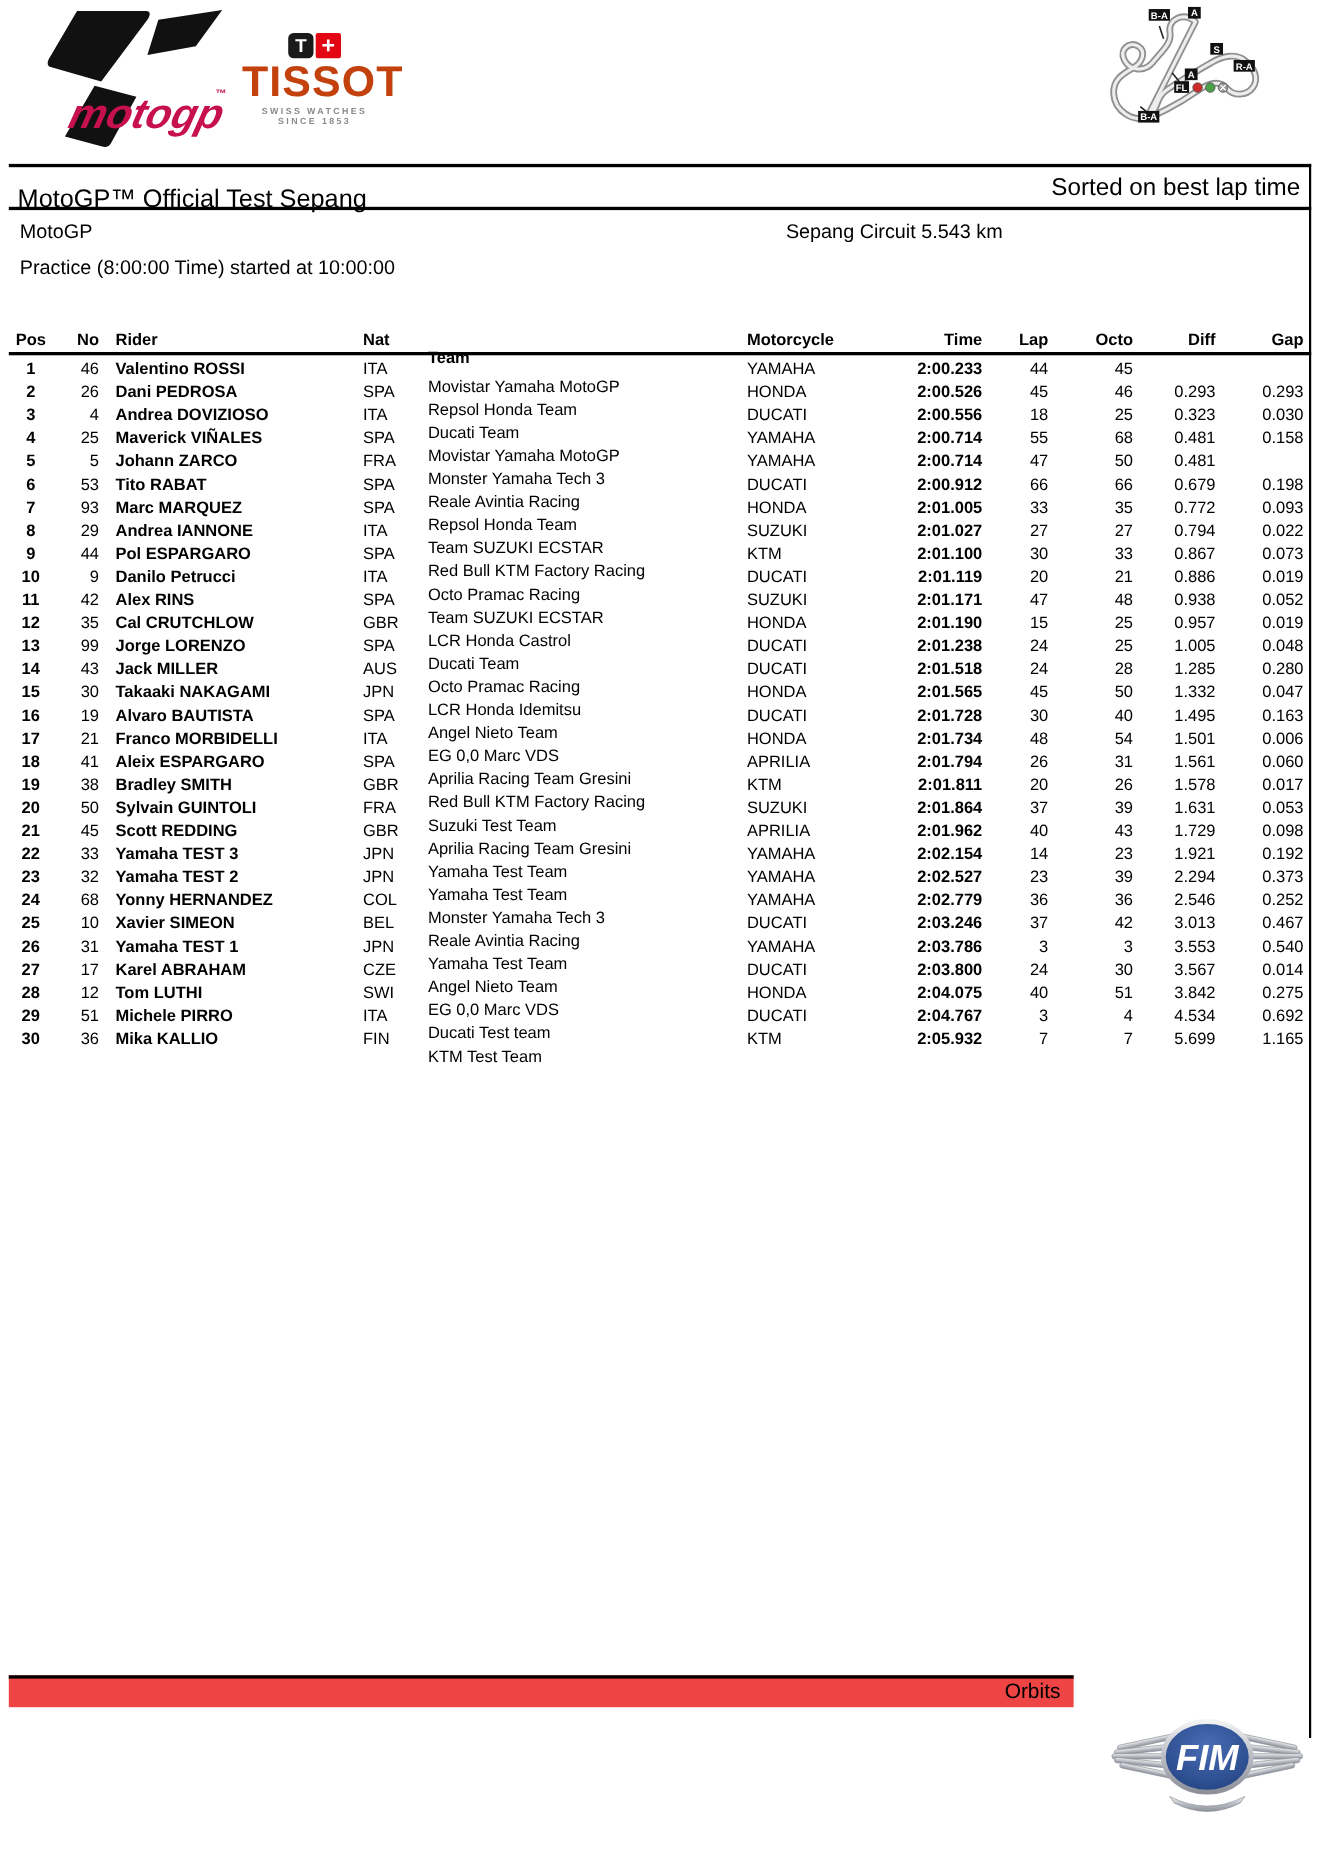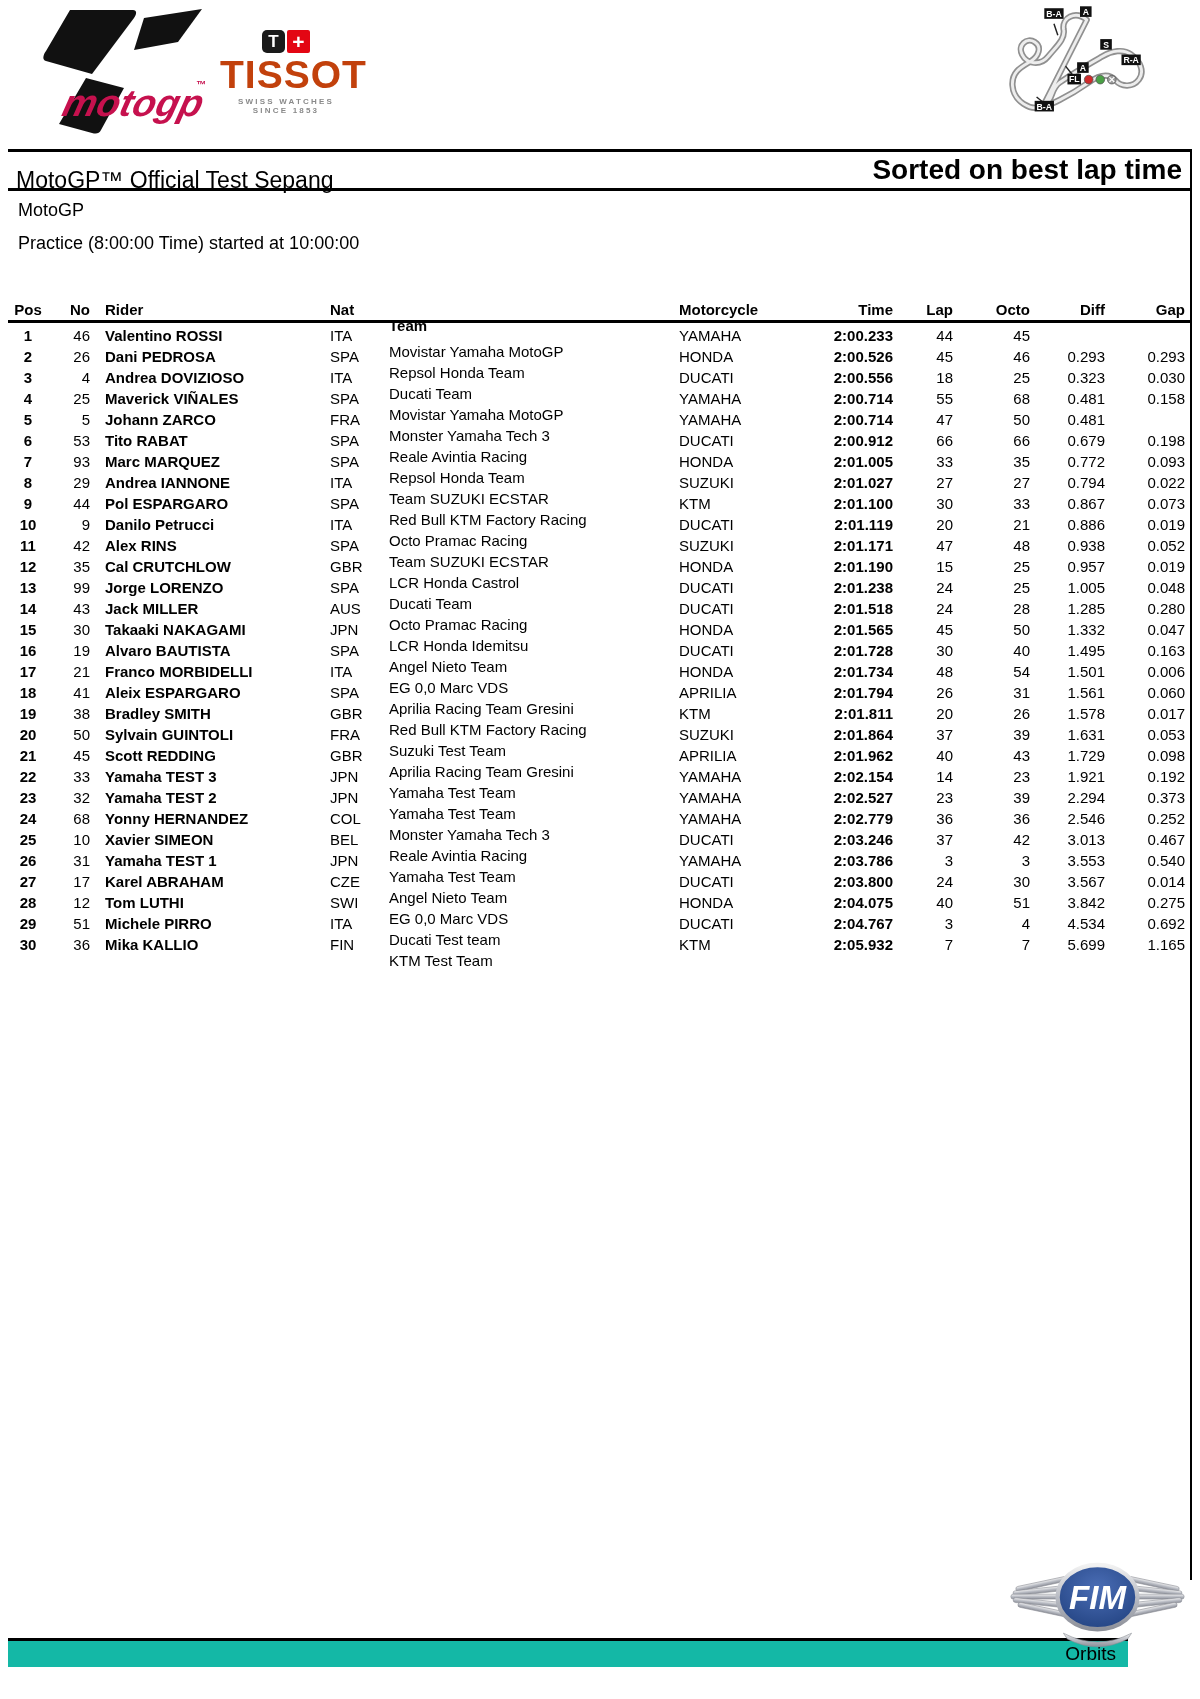--- a/index.html
+++ b/index.html
@@ -17,21 +17,21 @@
   .tissot-name{font-size:39px;font-weight:700;letter-spacing:1px;color:#c2410c;line-height:1.0;}
   .tissot-tagline{font-size:8px;font-weight:700;letter-spacing:2.2px;color:#8a8a8a;margin-top:3px;}
 
   .track-map{position:absolute;left:998px;top:4px;width:164px;height:130px;}
 
   
   .title-bar{position:absolute;left:8px;top:149px;width:1184px;height:36px;
         border-top:3px solid #000;border-bottom:3px solid #000;
         display:flex;justify-content:space-between;align-items:center;}
   .title-left{font-size:23px;padding-left:8px;margin-top:20px;}
-  .title-right{font-size:28px;font-weight:bold;padding-right:10px;}
+  .title-right{font-size:22px;font-weight:normal;padding-right:10px;}
 
   
   .info{position:absolute;left:8px;top:194px;width:1184px;}
   .info-row{height:33px;line-height:33px;font-size:18px;position:relative;}
   .info-left{position:absolute;left:10px;}
   .info-center{position:absolute;left:610px;width:390px;text-align:center;}
 
   
   .results{position:absolute;left:8px;top:300px;width:1184px;}
   .thead,.trow{display:grid;
@@ -50,22 +50,22 @@
   .c9{text-align:right;padding-right:2px;}
   .c10{text-align:right;padding-right:2px;}
   .c11{text-align:right;padding-right:7px;}
   .b{font-weight:bold;}
   .trow:first-child{margin-top:2px;}
 
   
   .right-border{position:absolute;left:1190px;top:149px;width:2px;height:1431px;background:#000;}
 
   
-  .orbits-bar{position:absolute;left:8px;top:1638px;width:1120px;height:26px;
-       background:#14b8a6;border-top:3px solid #000;line-height:26px;text-align:right;
+  .orbits-bar{position:absolute;left:8px;top:1523px;width:968px;height:26px;
+       background:#ef4444;border-top:3px solid #000;line-height:26px;text-align:right;
        font-size:19px;padding-right:0;}
   .orbits-bar span{padding-right:12px;}
   .fim-logo{position:absolute;left:1005px;top:1552px;width:185px;height:100px;}
 </style>
 </head>
 <body>
 
 <div class="page">
 
   <div class="logo-motogp">
@@ -128,20 +128,21 @@
   </div>
 
   <div class="title-bar">
     <span class="title-left">MotoGP™ Official Test Sepang</span>
     <span class="title-right">Sorted on best lap time</span>
   </div>
 
   <div class="info">
     <div class="info-row">
       <span class="info-left">MotoGP</span>
+      <span class="info-center">Sepang Circuit 5.543 km</span>
     </div>
     <div class="info-row">
       <span class="info-left">Practice (8:00:00 Time) started at 10:00:00</span>
     </div>
   </div>
 
   <div class="results">
     <div class="thead">
       <div class="cell c1">Pos</div>
       <div class="cell c2">No</div>

